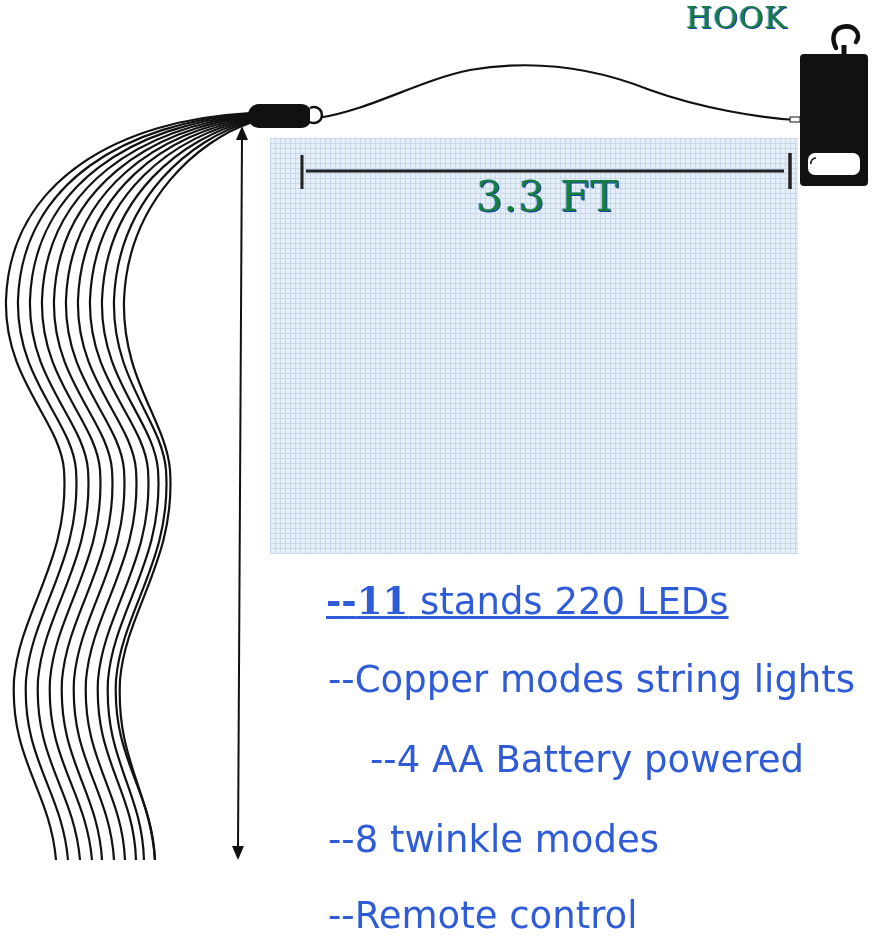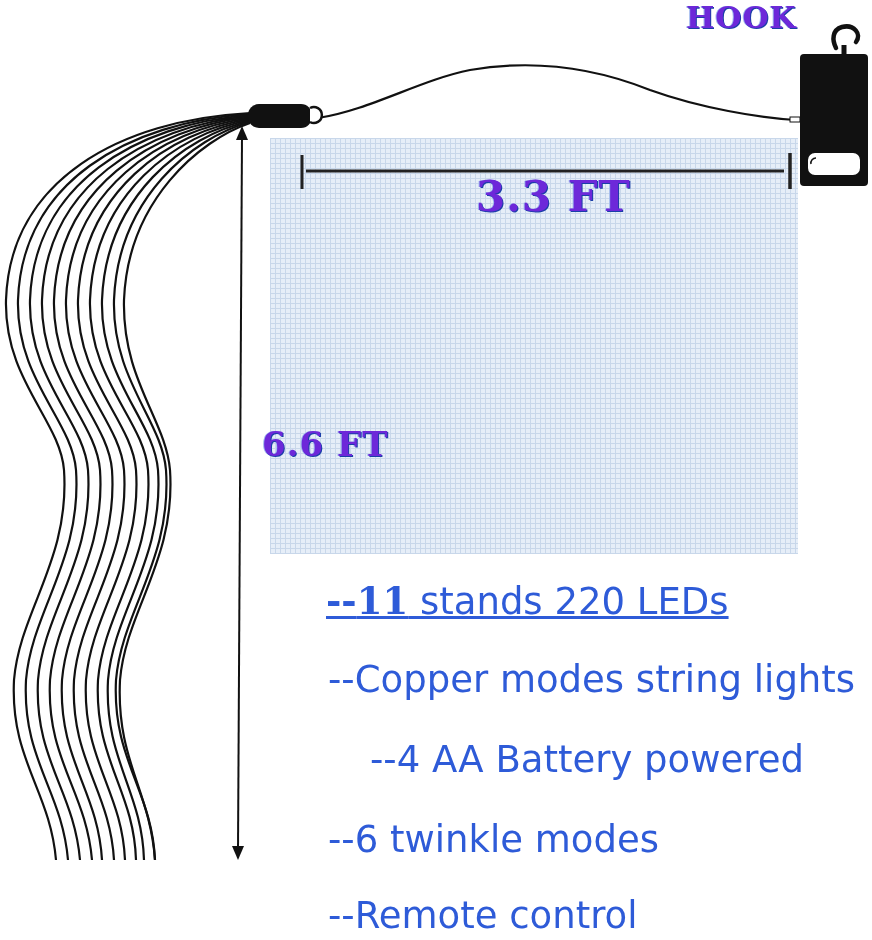--- a/index.html
+++ b/index.html
@@ -8,21 +8,21 @@
   .grid-panel {
     position:absolute; left:270px; top:138px; width:528px; height:416px;
     background-color:#e6eef8;
     background-image:
       linear-gradient(#c8d7ea 1px, transparent 1px),
       linear-gradient(90deg, #c8d7ea 1px, transparent 1px);
     background-size:5px 5px;
   }
   .serif-label {
     position:absolute; font-family:"DejaVu Serif", "Liberation Serif", serif;
-    font-weight:bold; color:#6d28d9;
+    font-weight:normal; color:#15803d;
     text-shadow:1px 1px 0 #1a3fa8, -1px 0 0 #9fb8ee;
     letter-spacing:1px;
   }
   .hook-label { left:686px; top:0px; font-size:30px; }
   .width-label { left:476px; top:172px; font-size:42px; }
   .height-label { left:262px; top:424px; font-size:34px; }
   .features { position:absolute; left:322px; top:578px; }
   .feature {
     position:absolute; white-space:nowrap; color:#2e5bd8;
     font-family:"DejaVu Sans", sans-serif; font-size:37px; line-height:44px;
@@ -76,32 +76,31 @@
       <path d="M836,48 C832,40 832,30 842,27 C854,24 862,34 856,42" fill="none" stroke="#111" stroke-width="4.5" stroke-linecap="round"></path>
       <line x1="844" y1="45" x2="844" y2="56" stroke="#111" stroke-width="5"></line>
       <rect x="800" y="54" width="68" height="132" rx="4" fill="#111"></rect>
       <rect x="807" y="152" width="54" height="24" rx="8" fill="#fff" stroke="#111" stroke-width="2"></rect>
       <path d="M811,164 a5,5 0 0 1 5,-6" fill="none" stroke="#111" stroke-width="1.5"></path>
     </g>
   </svg>
 
   <div class="serif-label hook-label">HOOK</div>
   <div class="serif-label width-label">3.3 FT</div>
-  <div class="serif-label height-label">6.6 FT</div>
 
   <div class="features">
     <div class="feature" style="left:4px; top:1px;text-decoration:underline;">
       <span class="num-serif">--</span><span class="num-serif">11</span><span> stands 220 LEDs</span>
     </div>
     <div class="feature" style="left:6px; top:80px;">
       <span>--Copper modes string lights</span>
     </div>
     <div class="feature" style="left:6px; top:160px;margin-left:42px;">
       <span>--4 AA  Battery powered</span>
     </div>
     <div class="feature" style="left:6px; top:240px;">
-      <span>--6 twinkle modes</span>
+      <span>--8 twinkle modes</span>
     </div>
     <div class="feature" style="left:6px; top:316px;">
       <span>--Remote control</span>
     </div>
   </div>
 </div>
 
 </body></html>

